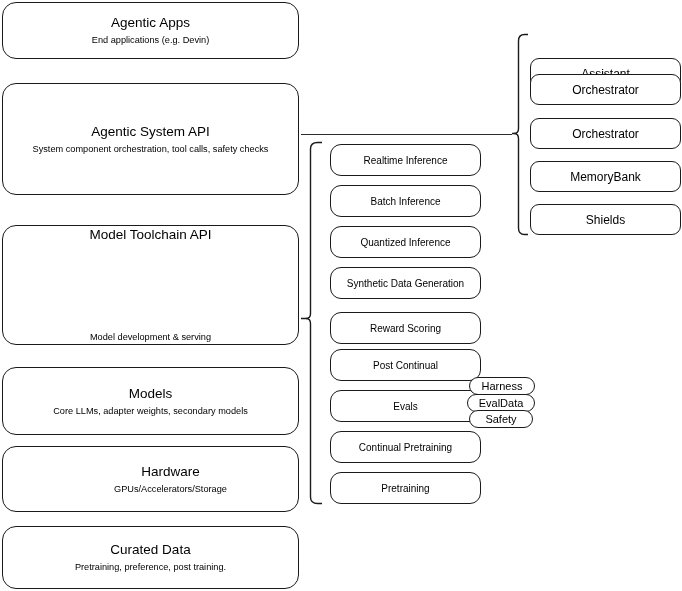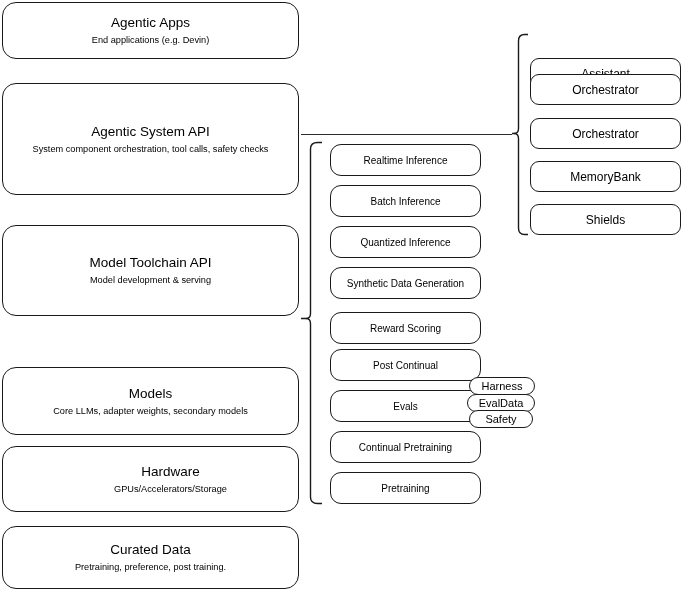--- a/index.html
+++ b/index.html
@@ -92,21 +92,21 @@
   <div class="box stack-box" style="left:2px; top:2px; width:297px; height:57px;align-items:center;">
     <div class="stack-title">Agentic Apps</div>
     <div class="stack-sub">End applications (e.g. Devin)</div>
   </div>
 
   <div class="box stack-box" style="left:2px; top:83px; width:297px; height:112px;">
     <div class="stack-title">Agentic System API</div>
     <div class="stack-sub">System component orchestration, tool calls, safety checks</div>
   </div>
 
-  <div class="box stack-box" style="left:2px; top:225px; width:297px; height:91px;">
+  <div class="box stack-box" style="left:2px; top:225px; width:297px; height:120px;justify-content:space-between;">
     <div class="stack-title">Model Toolchain API</div>
     <div class="stack-sub">Model development &amp; serving</div>
   </div>
 
   <div class="box stack-box" style="left:2px; top:367px; width:297px; height:68px;">
     <div class="stack-title">Models</div>
     <div class="stack-sub">Core LLMs, adapter weights, secondary models</div>
   </div>
 
   <div class="box stack-box" style="left:2px; top:446px; width:297px; height:66px;padding-left:40px;">

